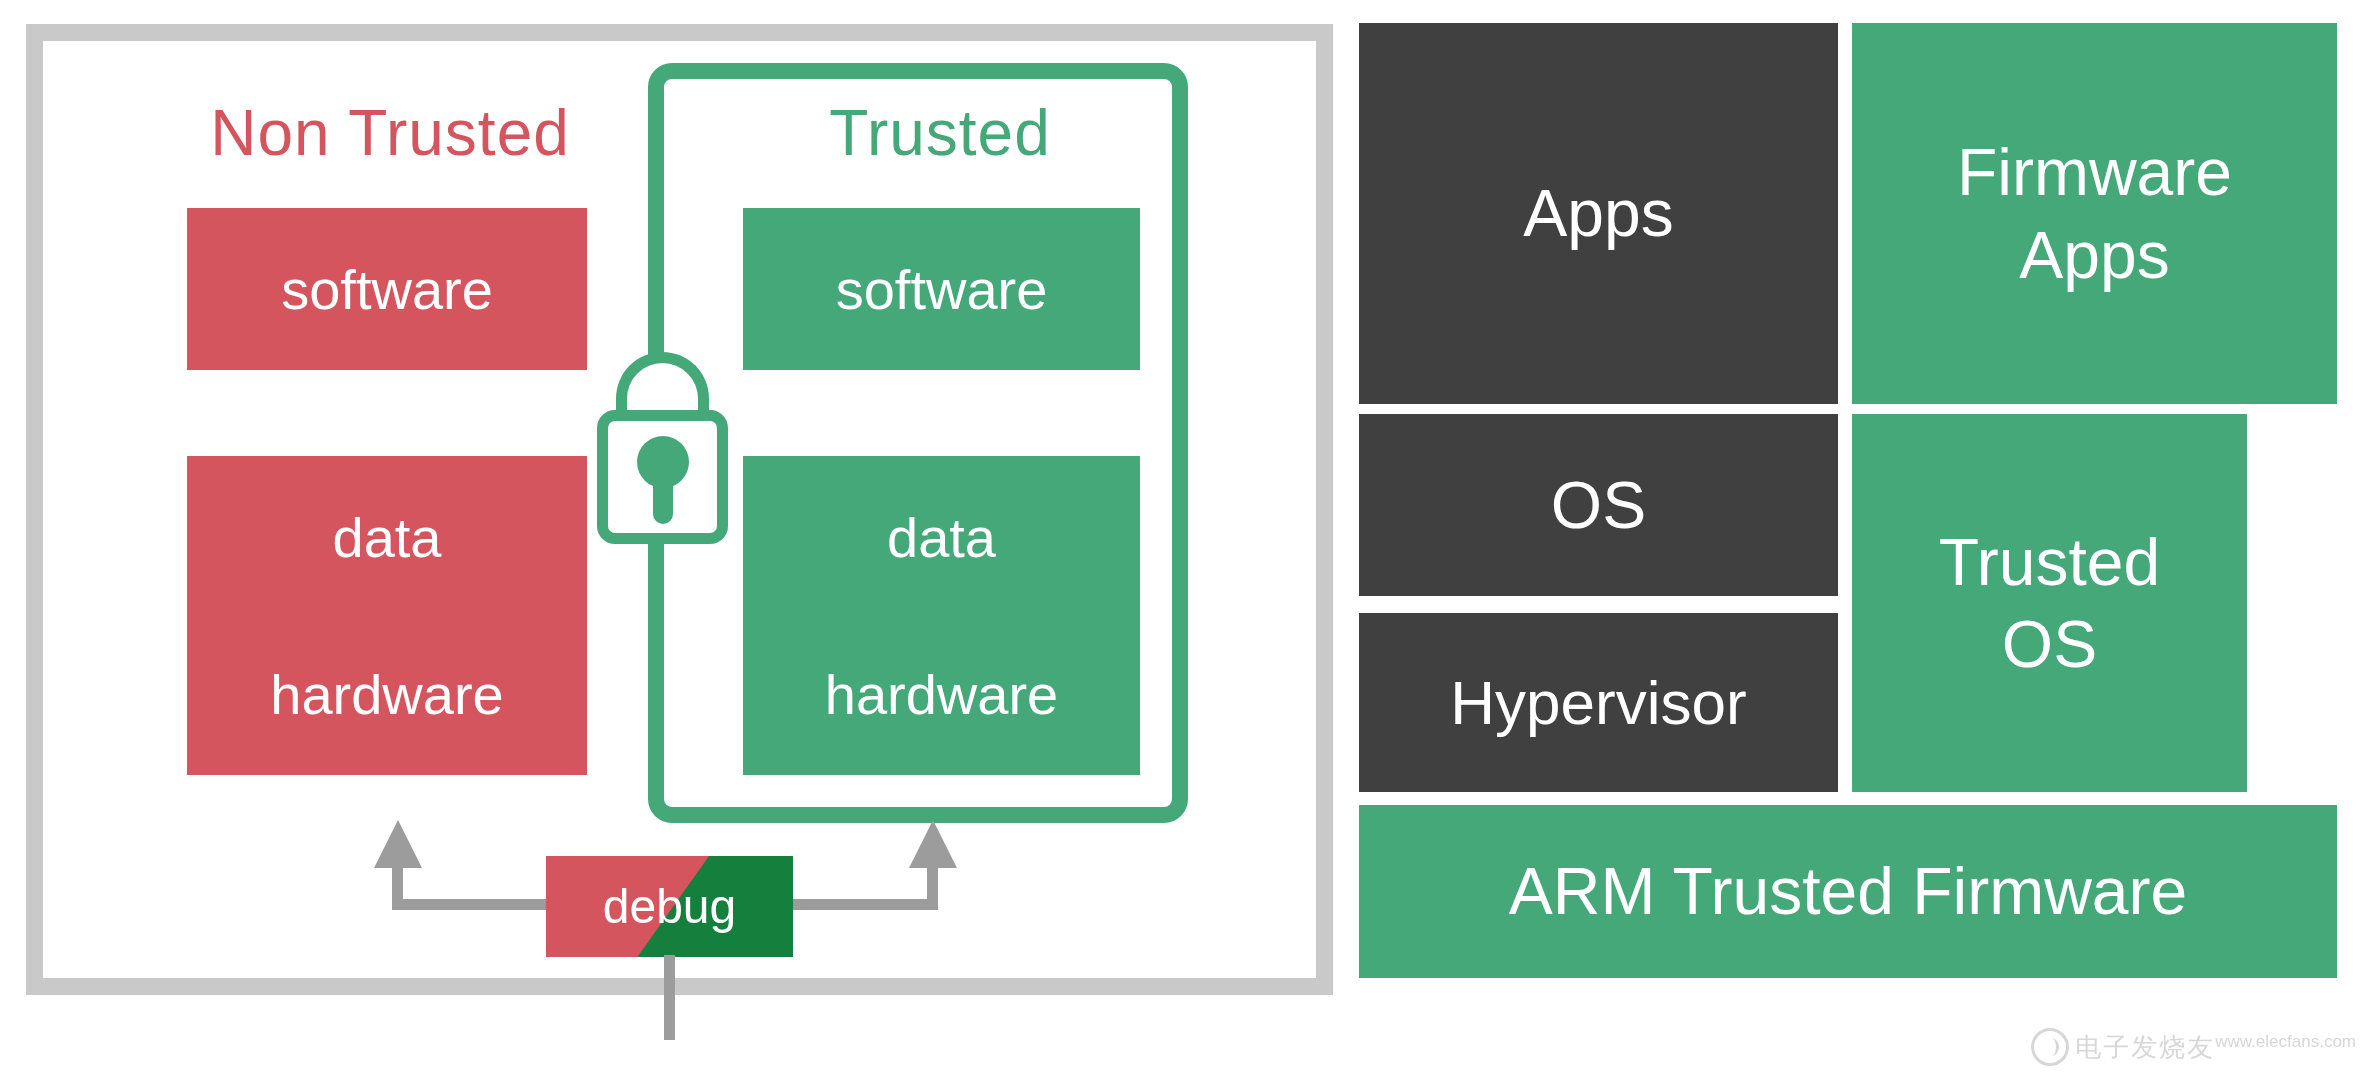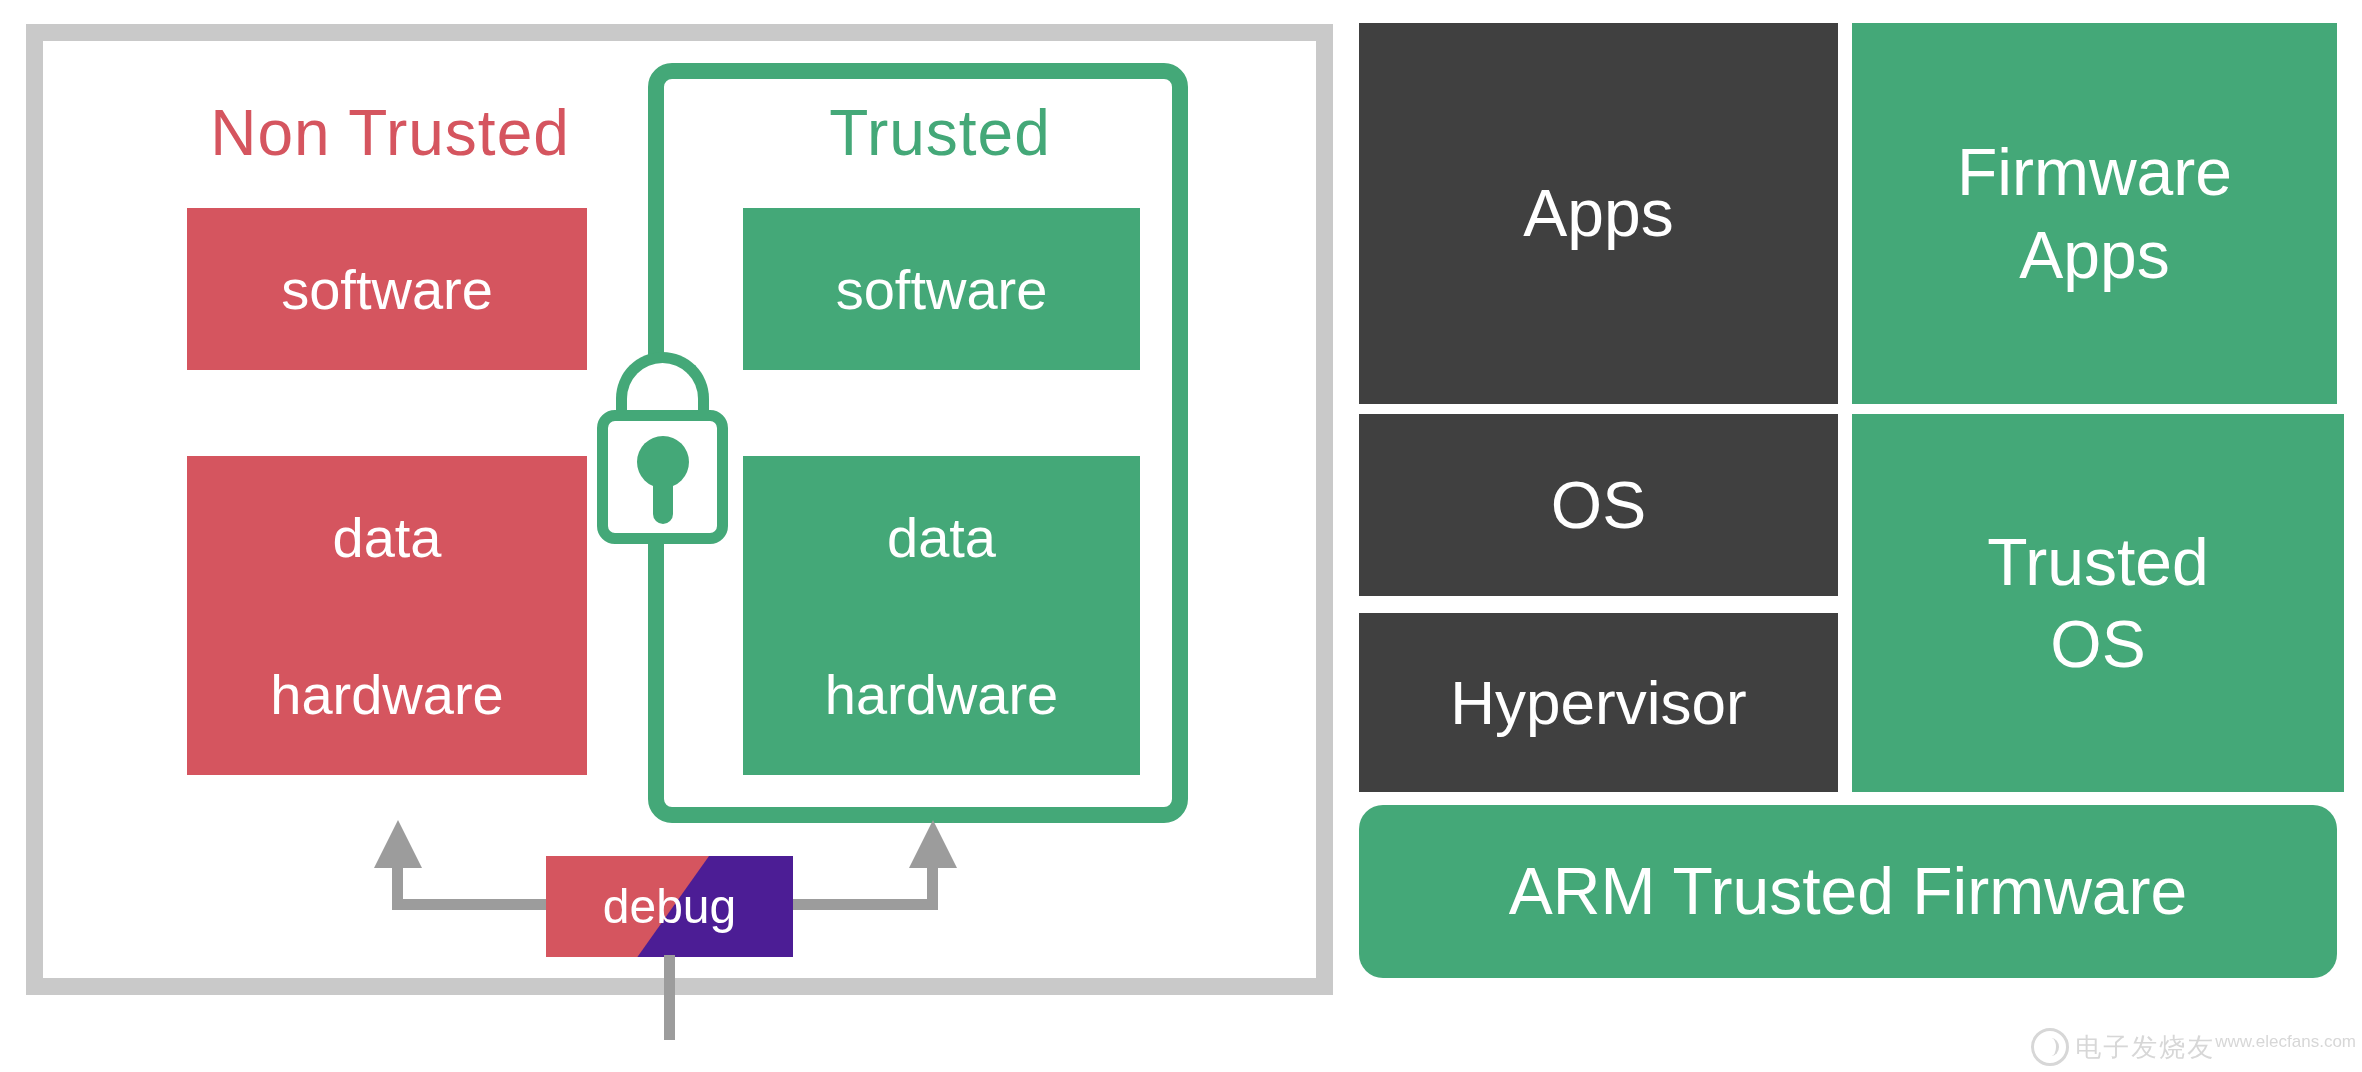--- a/index.html
+++ b/index.html
@@ -37,39 +37,39 @@
   .lock-keyhead { left:637px; top:436px; width:52px; height:52px;
                   background:#44a878; border-radius:50%; }
   .lock-keystem { left:653px; top:472px; width:20px; height:52px;
                   background:#44a878; border-radius:0 0 10px 10px; }
 
   
   .arrow-seg { background:#9c9c9c; }
   .arrow-head { width:0; height:0; border-left:24px solid transparent;
                 border-right:24px solid transparent; border-bottom:48px solid #9c9c9c; }
 
-  .debug-box { left:546px; top:856px; width:247px; height:101px; background:#4c1d95;
+  .debug-box { left:546px; top:856px; width:247px; height:101px; background:#15803d;
                display:flex; align-items:center; justify-content:center; z-index:5; }
   .debug-red { position:absolute; inset:0; background:#d5555f;
                clip-path:polygon(0 0, 66% 0, 37% 100%, 0 100%); }
   .debug-label { position:relative; color:#ffffff; font-size:48px; z-index:2; }
 
   
   .rp { display:flex; align-items:center; justify-content:center; text-align:center;
         color:#ffffff; font-size:66px; line-height:1.25; }
   .rp.red   { background:#404040; }
   .rp.green { background:#44a878; }
   .rp .wrap-narrow { width:320px; }
 
   .apps        { left:1359px; top:23px;  width:479px; height:381px; }
   .trusted-apps{ left:1852px; top:23px;  width:485px; height:381px; }
   .os          { left:1359px; top:414px; width:479px; height:182px; }
-  .trusted-os  { left:1852px; top:414px; width:492px; height:378px; }
+  .trusted-os  { left:1852px; top:414px; width:395px; height:378px; }
   .hypervisor  { left:1359px; top:613px; width:479px; height:179px; font-size:62px; }
-  .firmware    { left:1359px; top:805px; width:978px; height:173px;border-radius:24px; }
+  .firmware    { left:1359px; top:805px; width:978px; height:173px; }
 
   
   .watermark { right:6px; bottom:6px; display:flex; align-items:center; gap:6px;
                color:#d7d7d7; }
   .wm-logo { width:38px; height:38px; border:3px solid #d7d7d7; border-radius:50%;
              position:relative; flex:0 0 auto; }
   .wm-logo::after { content:""; position:absolute; left:10px; top:7px; width:12px; height:18px;
                     border-right:3px solid #d7d7d7; border-radius:0 50% 50% 0; }
   .wm-text { display:flex; flex-direction:row; line-height:1.1; }
   .wm-brand { font-size:26px; letter-spacing:2px; }

